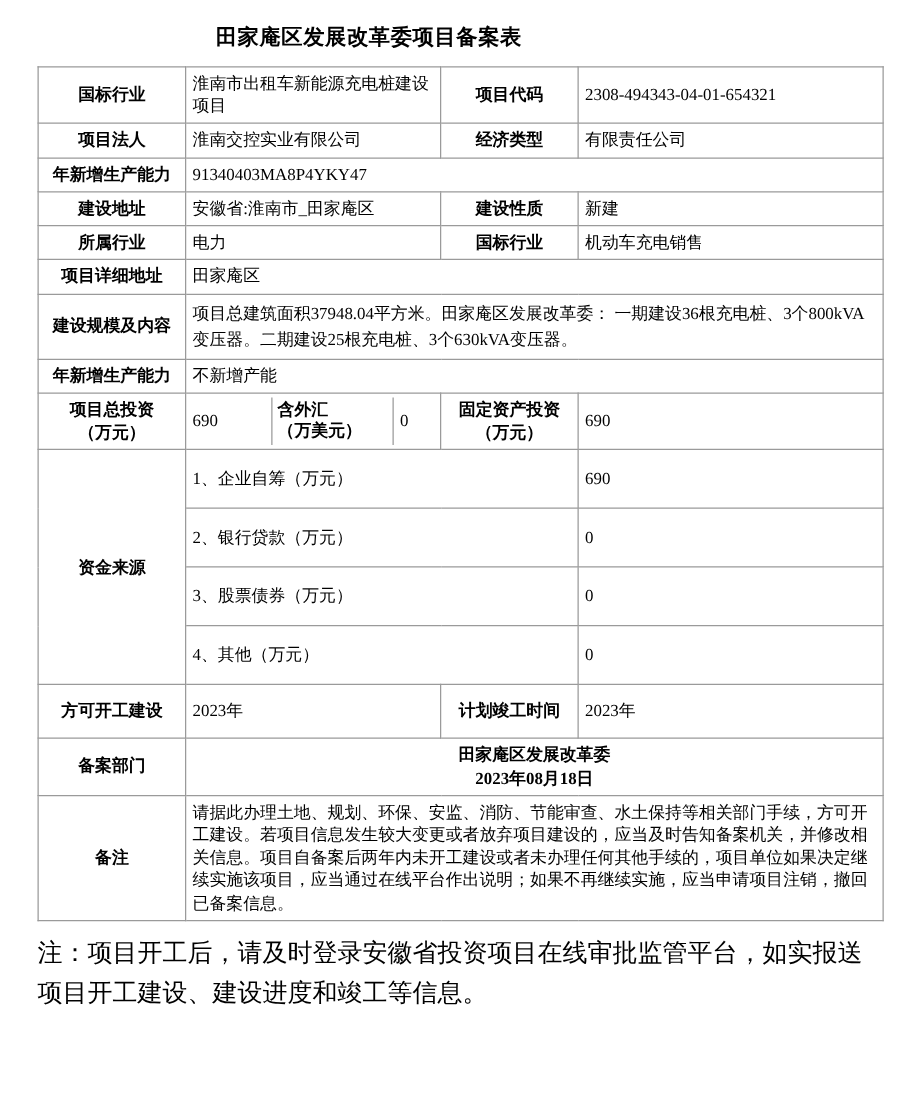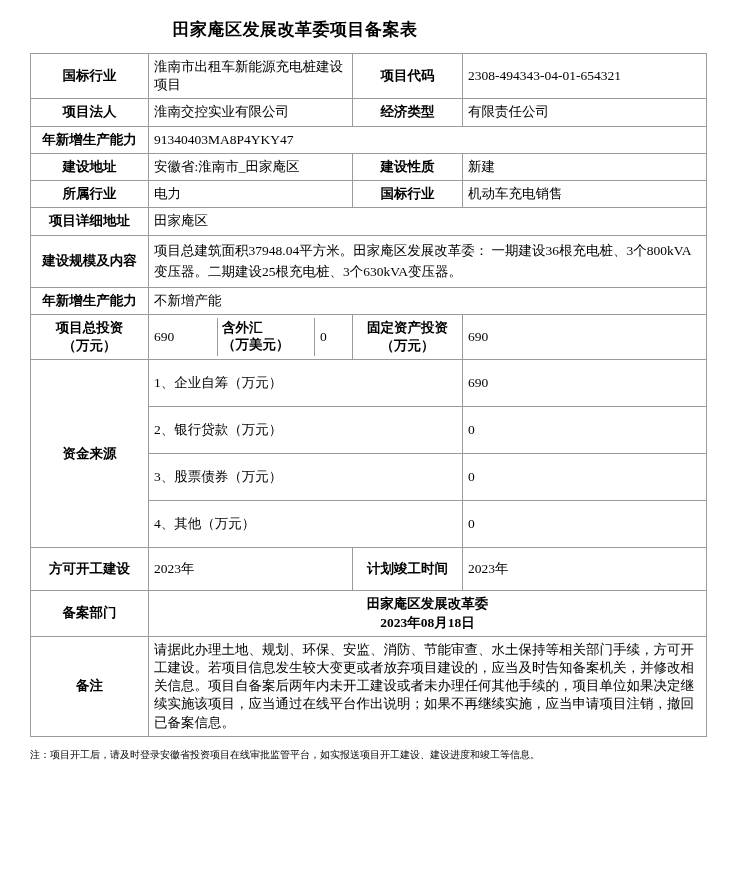--- a/index.html
+++ b/index.html
@@ -90,21 +90,21 @@
   }
   .remark-text {
     text-align: left;
     line-height: 1.55;
     font-size: 13px;
     text-indent: 0;
   }
   .footnote {
     width: 676px;
     margin-top: 10px;
-    font-size: 10px;
+    font-size: 20px;
     line-height: 1.6;
   }
   .footnote p {
     margin: 0;
   }
 </style>
 </head>
 <body>
 
 <div class="page">

